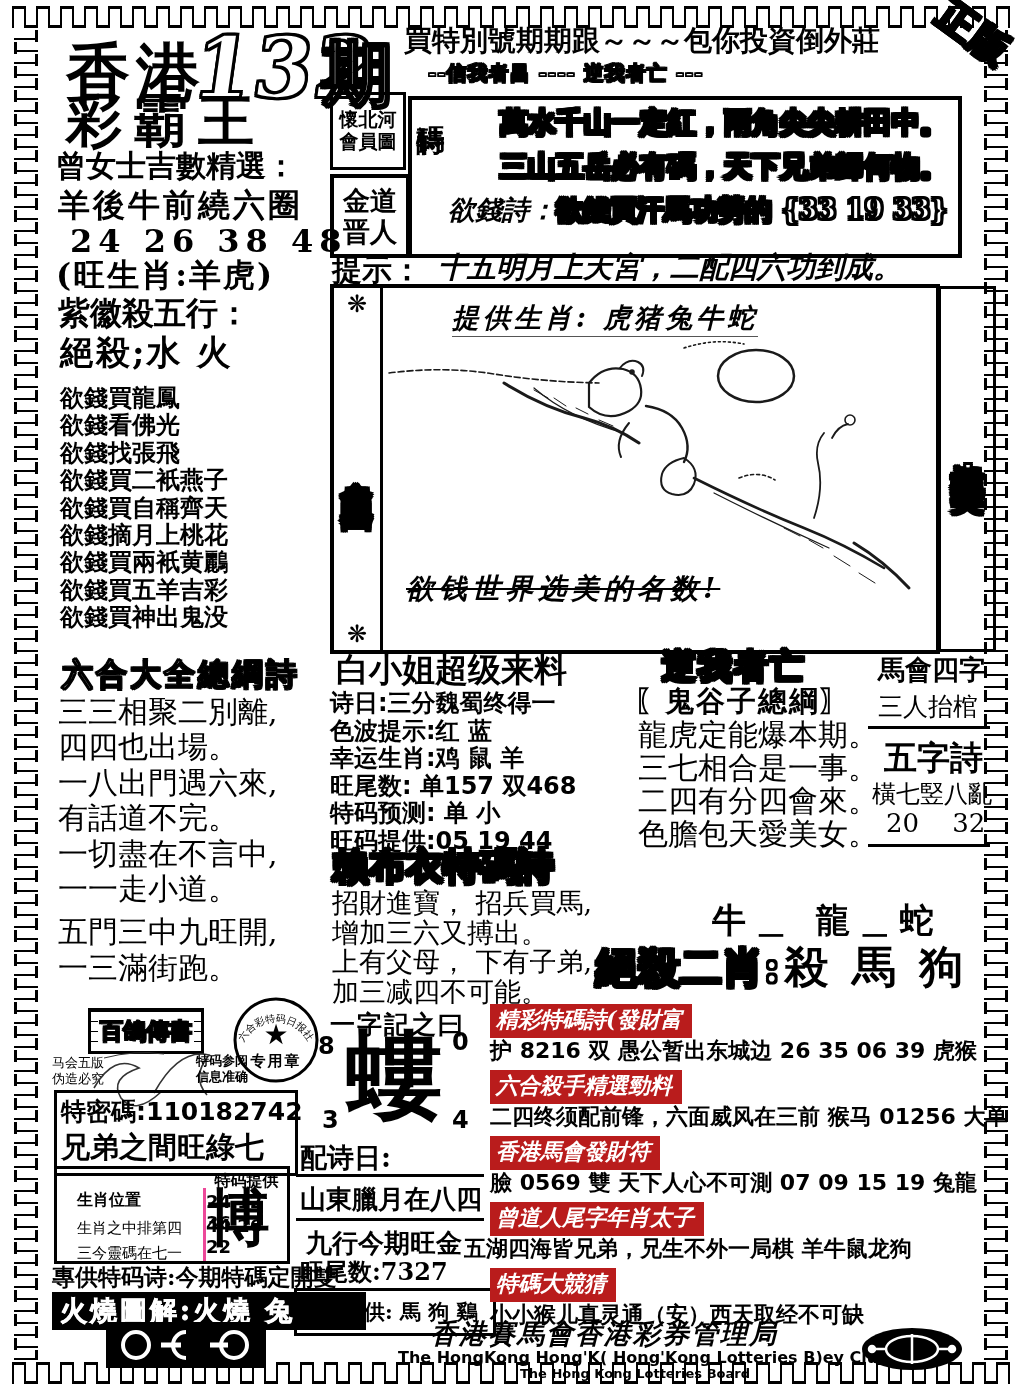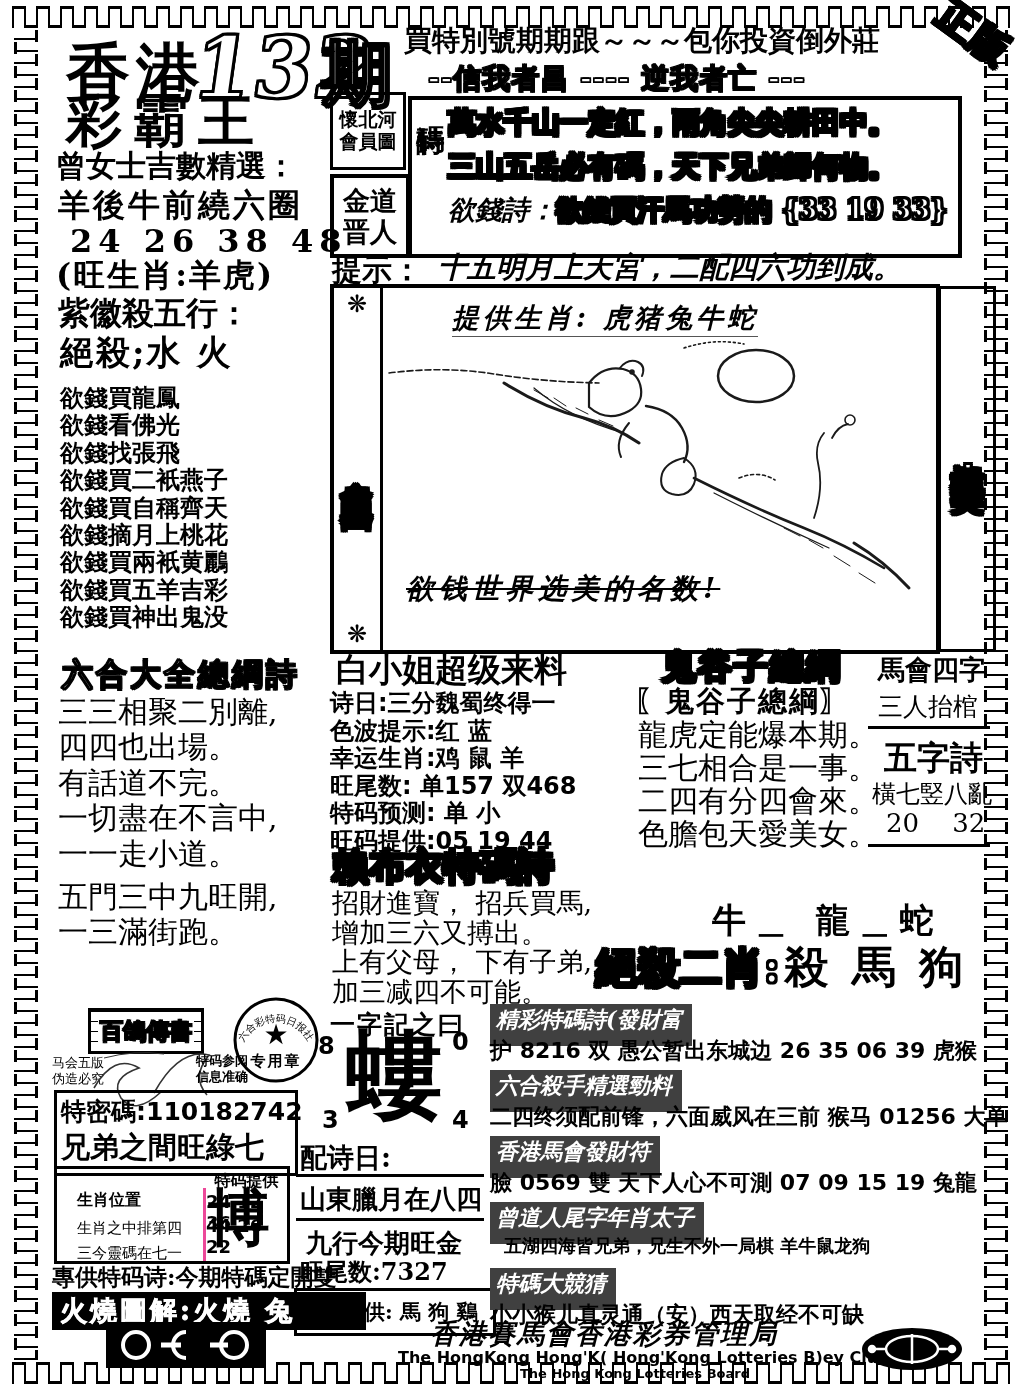--- a/index.html
+++ b/index.html
@@ -9,21 +9,21 @@
   .serif{font-family:"DejaVu Serif","Liberation Serif",serif;}
   .b{font-weight:bold;}
   .hb{font-weight:900;}
   .it{font-style:italic;}
   .ol{color:#fff;-webkit-text-stroke:2px #000;
       text-shadow:-2px -2px 0 #000,2px -2px 0 #000,-2px 2px 0 #000,2px 2px 0 #000,
                   -2px 0 0 #000,2px 0 0 #000,0 -2px 0 #000,0 2px 0 #000;}
   .ol-thin{color:#fff;-webkit-text-stroke:1.3px #000;
       text-shadow:-1px -1px 0 #000,1px -1px 0 #000,-1px 1px 0 #000,1px 1px 0 #000;}
   .vtext{writing-mode:vertical-rl;text-orientation:upright;}
-  .bar{background:#404040;color:#fff;display:inline-block;padding:1px 10px 11px 6px;}
+  .bar{background:#b91c1c;color:#fff;display:inline-block;padding:1px 10px 3px 6px;}
   .strike{text-decoration:line-through;}
   .crenel-h{background-image:
       repeating-linear-gradient(90deg,#000 0 2px,transparent 2px 12px),
       repeating-linear-gradient(90deg,#000 0 12px,transparent 12px 24px),
       repeating-linear-gradient(90deg,transparent 0 12px,#000 12px 24px);
     background-size:auto 100%,24px 3px,24px 3px;
     background-position:0 0,0 0,0 100%;
     background-repeat:repeat,repeat-x,repeat-x;}
   .crenel-v{background-image:
       repeating-linear-gradient(0deg,#000 0 2px,transparent 2px 12px),
@@ -44,34 +44,34 @@
   <div class="abs crenel-h" style="left:12px;right:12px;top:6px;height:22px;"></div>
   <div class="abs crenel-h" style="left:12px;right:12px;bottom:4px;height:22px;"></div>
   <div class="abs crenel-v" style="left:14px;width:24px;top:30px;bottom:28px;"></div>
   <div class="abs crenel-v" style="right:14px;width:24px;top:30px;bottom:28px;"></div>
 
   <div class="abs serif hb" style="left:66px;top:30px;font-size:64px;letter-spacing:6px;">香港</div>
   <div class="abs serif hb ol" style="left:194px;top:18px;font-size:84px;transform:skewX(-8deg);letter-spacing:2px;">132</div>
   <div class="abs serif hb ol" style="left:322px;top:28px;font-size:70px;">期</div>
   <div class="abs serif b" style="left:404px;top:22px;width:540px;font-size:28px;">買特別號期期跟～～～包你投資倒外莊</div>
   <div class="abs serif hb ol" style="left:934px;top:8px;font-size:38px;transform:rotate(36deg);letter-spacing:2px;">正版</div>
-  <div class="abs serif b ol-thin" style="left:428px;top:60px;width:520px;font-size:28px;letter-spacing:1px;">--信我者昌 ---- 逆我者亡 ---</div>
+  <div class="abs serif b ol-thin" style="left:428px;top:60px;width:520px;font-size:20px;letter-spacing:1px;">--信我者昌 ---- 逆我者亡 ---</div>
   <div class="abs serif hb" style="left:66px;top:84px;font-size:56px;letter-spacing:10px;">彩霸王</div>
 
   <div class="abs serif hb" style="left:56px;top:146px;font-size:30px;">曾女士吉數精選：</div>
   <div class="abs serif hb" style="left:58px;top:184px;font-size:32px;letter-spacing:3px;">羊後牛前繞六圈</div>
   <div class="abs serif hb" style="left:70px;top:222px;font-size:32px;letter-spacing:6px;">24  26  38  48</div>
   <div class="abs serif hb" style="left:56px;top:254px;font-size:32px;letter-spacing:2px;">(旺生肖:羊虎)</div>
 
   <div class="abs seal" style="left:330px;top:92px;width:70px;height:72px;font-size:19px;">懷北河會員圖</div>
   <div class="abs seal" style="left:330px;top:174px;width:72px;height:76px;font-size:27px;border-width:4px;">金道晋人</div>
 
   <div class="abs" style="left:408px;top:96px;width:546px;height:154px;border:4px solid #000;display:flex;">
     <div class="serif hb vtext" style="font-size:28px;padding:4px 4px;line-height:1;">特碼詩</div>
-    <div style="flex:1;padding:4px 16px 0 0;">
+    <div style="flex:1;padding:4px 16px 0 0;text-align:right;">
       <div class="serif hb ol" style="font-size:28px;white-space:nowrap;">萬水千山一定紅，兩角尖尖耕田中。</div>
       <div class="serif hb ol" style="font-size:28px;white-space:nowrap;margin-top:6px;">三山五岳必有碼，天下兄弟歸何物。</div>
       <div style="white-space:nowrap;margin-top:6px;">
         <span class="serif hb it" style="font-size:27px;">欲錢詩：</span><span class="serif hb ol" style="font-size:27px;">欲錢買汗馬功勞的 {33 19 33}</span>
       </div>
     </div>
   </div>
 
   <div class="abs serif hb" style="left:332px;top:250px;font-size:30px;">提示：</div>
   <div class="abs serif it" style="left:438px;top:248px;font-size:29px;font-weight:600;">十五明月上天宮，二配四六功到成。</div>
@@ -88,20 +88,21 @@
     <div class="serif b" style="font-size:24px;line-height:27.4px;">欲錢摘月上桃花</div>
     <div class="serif b" style="font-size:24px;line-height:27.4px;">欲錢買兩衹黄鸝</div>
     <div class="serif b" style="font-size:24px;line-height:27.4px;">欲錢買五羊吉彩</div>
     <div class="serif b" style="font-size:24px;line-height:27.4px;">欲錢買神出鬼没</div>
   </div>
 
   <div class="abs serif b ol-thin" style="left:62px;top:654px;font-size:31px;letter-spacing:3px;">六合大全總綱詩</div>
   <div class="abs" style="left:58px;top:694px;">
     <div class="serif" style="font-size:30px;line-height:35.4px;">三三相聚二別離,</div>
     <div class="serif" style="font-size:30px;line-height:35.4px;">四四也出場。</div>
+    <div class="serif" style="font-size:30px;line-height:35.4px;">一八出門遇六來,</div>
     <div class="serif" style="font-size:30px;line-height:35.4px;">有話道不完。</div>
     <div class="serif" style="font-size:30px;line-height:35.4px;">一切盡在不言中,</div>
     <div class="serif" style="font-size:30px;line-height:35.4px;">一一走小道。</div>
     <div class="serif" style="font-size:30px;line-height:35.4px;margin-top:8px;">五門三中九旺開,</div>
     <div class="serif" style="font-size:30px;line-height:35.4px;">一三滿街跑。</div>
   </div>
 
   <div class="abs" style="left:330px;top:284px;width:602px;height:362px;border:4px solid #000;">
     <div style="position:absolute;left:0;top:0;bottom:0;width:46px;border-right:3px solid #000;
                 display:flex;flex-direction:column;align-items:center;justify-content:space-between;padding:2px 0;">
@@ -153,21 +154,21 @@
   </div>
 
   <div class="abs serif hb ol" style="left:332px;top:842px;font-size:37px;">賴布衣特碼詩</div>
   <div class="abs" style="left:332px;top:888px;">
     <div class="serif" style="font-size:27px;line-height:29.5px;">招財進寶， 招兵買馬,</div>
     <div class="serif" style="font-size:27px;line-height:29.5px;">增加三六又搏出。</div>
     <div class="serif" style="font-size:27px;line-height:29.5px;">上有父母， 下有子弟,</div>
     <div class="serif" style="font-size:27px;line-height:29.5px;">加三减四不可能。</div>
   </div>
 
-  <div class="abs serif hb ol" style="left:662px;top:644px;font-size:34px;letter-spacing:2px;">鬼谷子總綱</div>
+  <div class="abs serif hb ol" style="left:662px;top:644px;font-size:34px;letter-spacing:2px;">逆我者亡</div>
   <div class="abs serif hb" style="left:634px;top:682px;font-size:29px;letter-spacing:2px;">〖鬼谷子總綱〗</div>
   <div class="abs" style="left:638px;top:718px;">
     <div class="serif" style="font-size:30px;line-height:33px;">龍虎定能爆本期。</div>
     <div class="serif" style="font-size:30px;line-height:33px;">三七相合是一事。</div>
     <div class="serif" style="font-size:30px;line-height:33px;">二四有分四會來。</div>
     <div class="serif" style="font-size:30px;line-height:33px;">色膽包天愛美女。</div>
   </div>
 
   <div class="abs serif hb" style="left:878px;top:652px;font-size:27px;">馬會四字</div>
   <div class="abs serif" style="left:878px;top:690px;font-size:25px;">三人抬棺</div>
@@ -251,21 +252,21 @@
     <span class="serif b" style="font-size:21px;white-space:nowrap;">生肖提供: 馬 狗 鷄</span>
   </div>
 
   <div class="abs serif hb bar it" style="left:490px;top:1004px;font-size:22px;">精彩特碼詩(發財富</div>
   <div class="abs" style="left:490px;top:1036px;font-size:22px;font-weight:600;white-space:nowrap;">护 8216 双 愚公暂出东城边 26 35 06 39 虎猴</div>
   <div class="abs serif hb bar it" style="left:490px;top:1070px;font-size:22px;">六合殺手精選勁料</div>
   <div class="abs" style="left:490px;top:1102px;font-size:22px;font-weight:600;white-space:nowrap;">二四终须配前锋，六面威风在三前 猴马 01256 大单</div>
   <div class="abs serif hb bar it" style="left:490px;top:1136px;font-size:22px;">香港馬會發財符</div>
   <div class="abs" style="left:490px;top:1168px;font-size:22px;font-weight:600;white-space:nowrap;">臉 0569 雙 天下人心不可測 07 09 15 19 兔龍</div>
   <div class="abs serif hb bar it" style="left:490px;top:1202px;font-size:22px;">曾道人尾字年肖太子</div>
-  <div class="abs" style="left:504px;top:1234px;font-size:18px;font-weight:600;white-space:nowrap;">五湖四海皆兄弟，兄生不外一局棋 羊牛鼠龙狗</div>
+  <div class="abs" style="left:464px;top:1234px;font-size:22px;font-weight:600;white-space:nowrap;">五湖四海皆兄弟，兄生不外一局棋 羊牛鼠龙狗</div>
   <div class="abs serif hb bar it" style="left:490px;top:1268px;font-size:22px;">特碼大競猜</div>
   <div class="abs" style="left:490px;top:1300px;font-size:22px;font-weight:600;white-space:nowrap;">小小猴儿真灵通（安）西天取经不可缺</div>
 
   <svg class="abs" style="left:106px;top:1322px;" width="160" height="46" viewBox="0 0 160 46">
     <rect x="0" y="0" width="160" height="46" fill="#000"></rect>
     <g fill="none" stroke="#fff" stroke-width="4">
       <path d="M30 10 a13 13 0 1 0 0 26 a13 13 0 1 0 0 -26"></path>
       <path d="M80 10 a13 13 0 1 0 0 26"></path>
       <path d="M128 10 a13 13 0 1 1 0 26 a13 13 0 1 1 0 -26"></path>
       <path d="M55 23 h20 M104 23 h18" stroke-width="5"></path>

